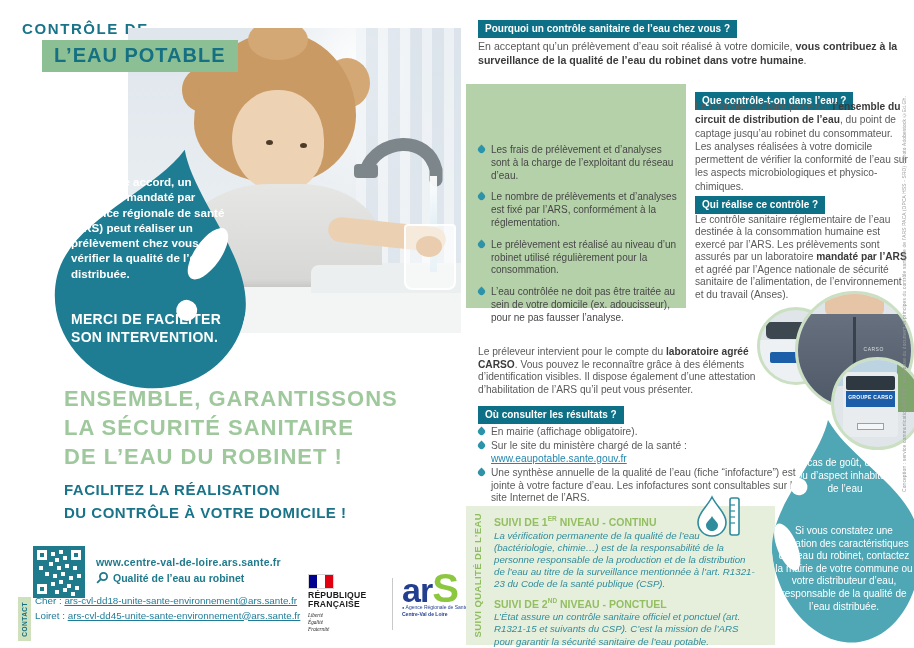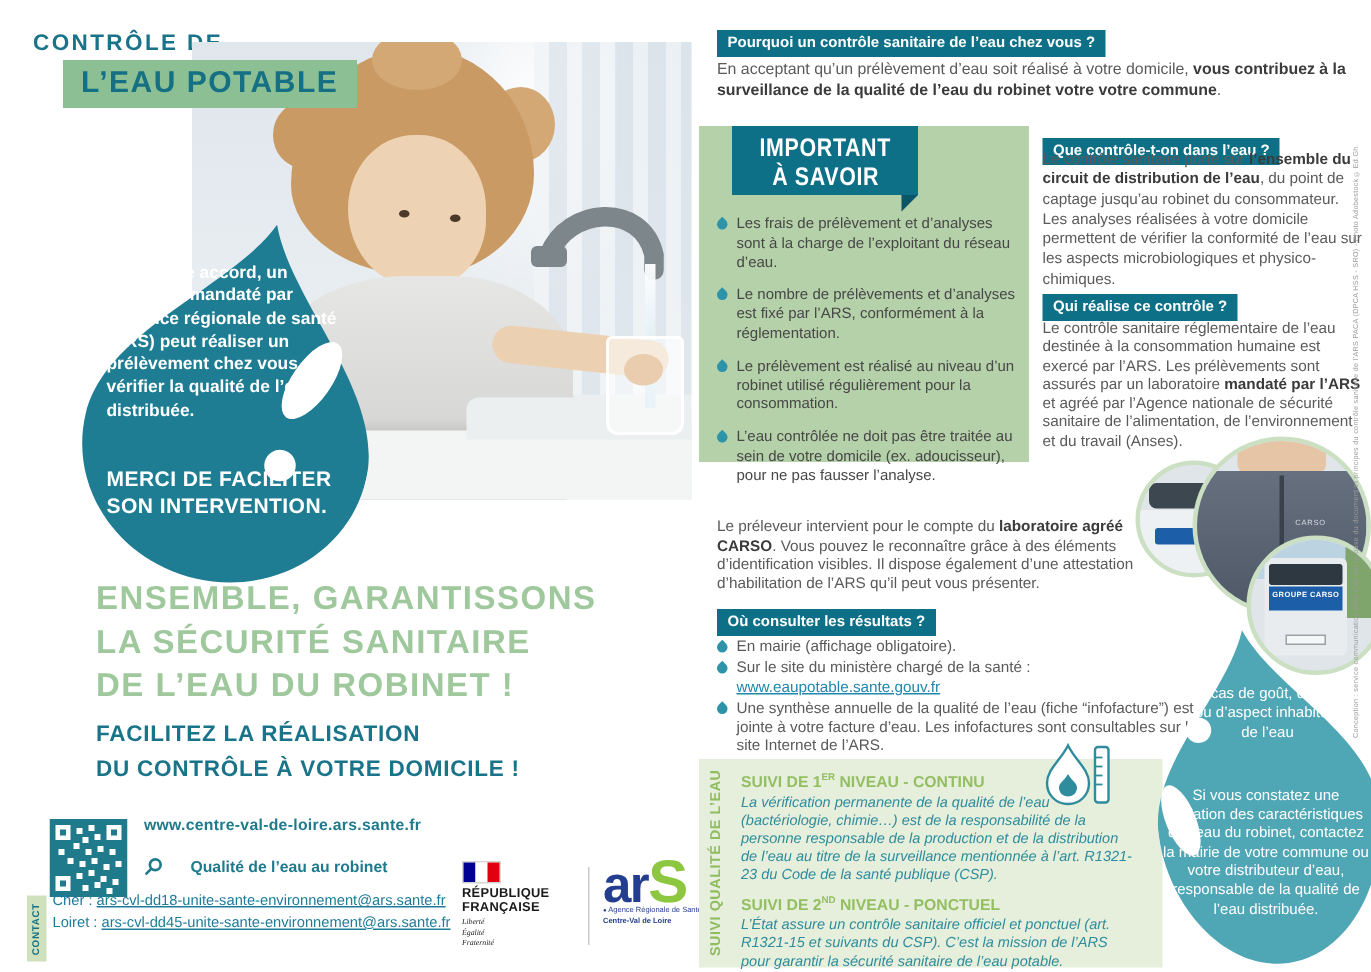--- a/index.html
+++ b/index.html
@@ -51,22 +51,22 @@
              font-size:11.6px; line-height:1.32; }
   .dropL-m { position:absolute; left:16px; top:168px; width:175px; color:#fff; font-weight:700;
              font-size:14px; line-height:1.3; letter-spacing:.3px; }
 
   .headline { left:64px; top:384px; color:#9FC89D; font-size:22px; font-weight:800;
               letter-spacing:1px; line-height:1.32; }
   .subheadline { left:64px; top:478px; color:#1A7489; font-size:15px; font-weight:700;
                  letter-spacing:.5px; line-height:1.55; }
 
   .qr { left:33px; top:546px; width:52px; height:52px; }
-  .site { left:96px; top:544px; color:#1F7A8C; font-size:10.5px; font-weight:700; letter-spacing:.2px; }
-  .searchrow { left:96px; top:571px; display:flex; align-items:center; gap:18px; color:#1F7A8C;
+  .site { left:96px; top:556px; color:#1F7A8C; font-size:10.5px; font-weight:700; letter-spacing:.2px; }
+  .searchrow { left:96px; top:571px; display:flex; align-items:center; gap:4px; color:#1F7A8C;
                font-size:10.5px; font-weight:700; }
   .contact-tab { left:18px; top:597px; width:13px; height:44px; background:#CFE0BD;
                  display:flex; align-items:center; justify-content:center; }
   .contact-tab span { writing-mode:vertical-rl; transform:rotate(180deg); font-size:6.5px; font-weight:700;
                       color:#157083; letter-spacing:.5px; }
   .emails { left:35px; top:594px; font-size:9.8px; line-height:1.5; color:#1F7C99; }
   .emails a { color:#1F7C99; text-decoration:underline; }
 
   .rf { left:308px; top:574px; width:80px; }
   .rf-flag { display:flex; width:26px; height:15px; border:1px solid #d5d5d5; margin-bottom:2px; }
@@ -249,27 +249,23 @@
       <span class="ars-ar">ar</span><span class="ars-s">S</span>
     </div>
     <div class="ars-cap">
       <span class="dot">●</span>
       <span>Agence Régionale de Santé</span>
       <div style="font-weight:700;">Centre-Val de Loire</div>
     </div>
   </div>
 
   <div class="banner" style="left:478px; top:20px;">Pourquoi un contrôle sanitaire de l’eau chez vous ?</div>
-  <div class="txt" style="left:478px; top:40px; width:428px; font-size:10.6px;"><span>En acceptant qu’un prélèvement d’eau soit réalisé à votre domicile, </span><span class="b">vous contribuez à la surveillance de la qualité de l’eau du robinet votre votre commune</span><span>.</span></div>
+  <div class="txt" style="left:478px; top:40px; width:428px; font-size:10.6px;"><span>En acceptant qu’un prélèvement d’eau soit réalisé à votre domicile, </span><span class="b">vous contribuez à la surveillance de la qualité de l’eau du robinet dans votre humaine</span><span>.</span></div>
 
   <div class="abs impbox">
-    <div class="imptab">
-      <span class="cond">IMPORTANT</span><br>
-      <span class="cond">À SAVOIR</span>
-    </div>
     <div class="impbl">
       <div class="bl">
           <span class="dropi"></span>
           <span>Les frais de prélèvement et d’analyses sont à la charge de l’exploitant du réseau d’eau.</span>
         </div>
       <div class="bl">
           <span class="dropi"></span>
           <span>Le nombre de prélèvements et d’analyses est fixé par l’ARS, conformément à la réglementation.</span>
         </div>
       <div class="bl">

